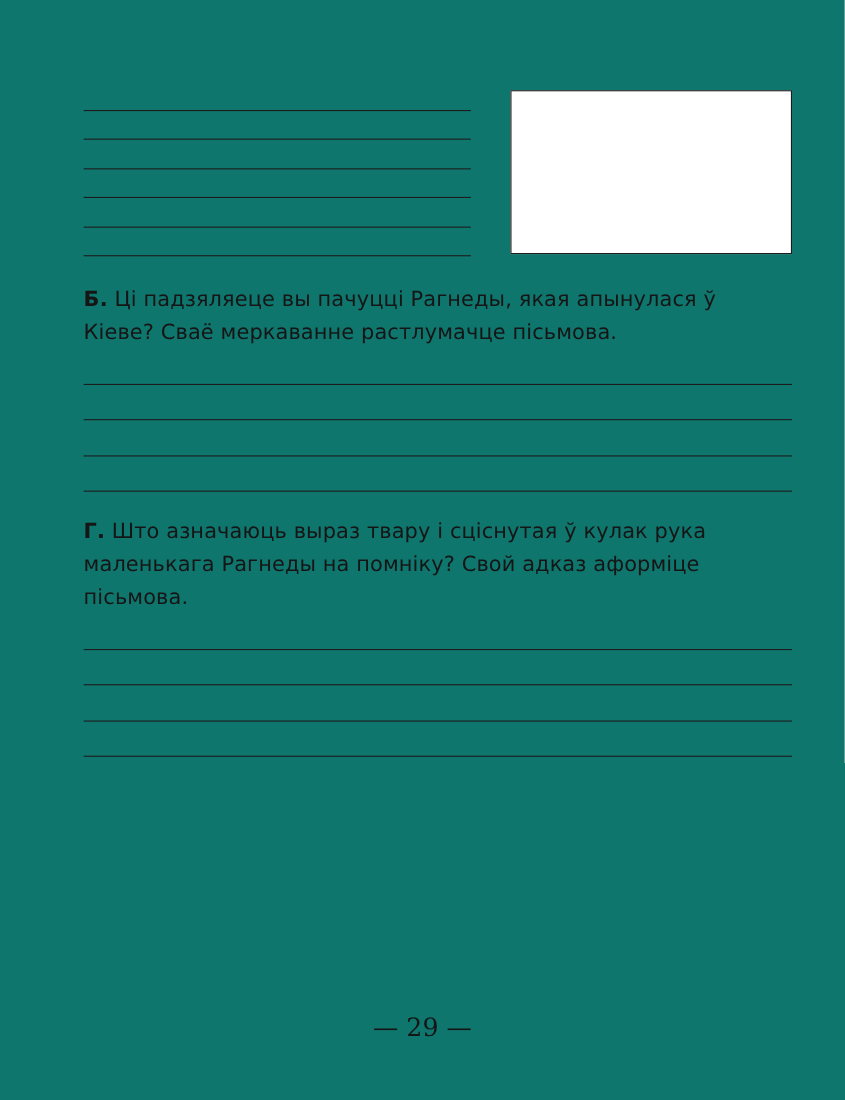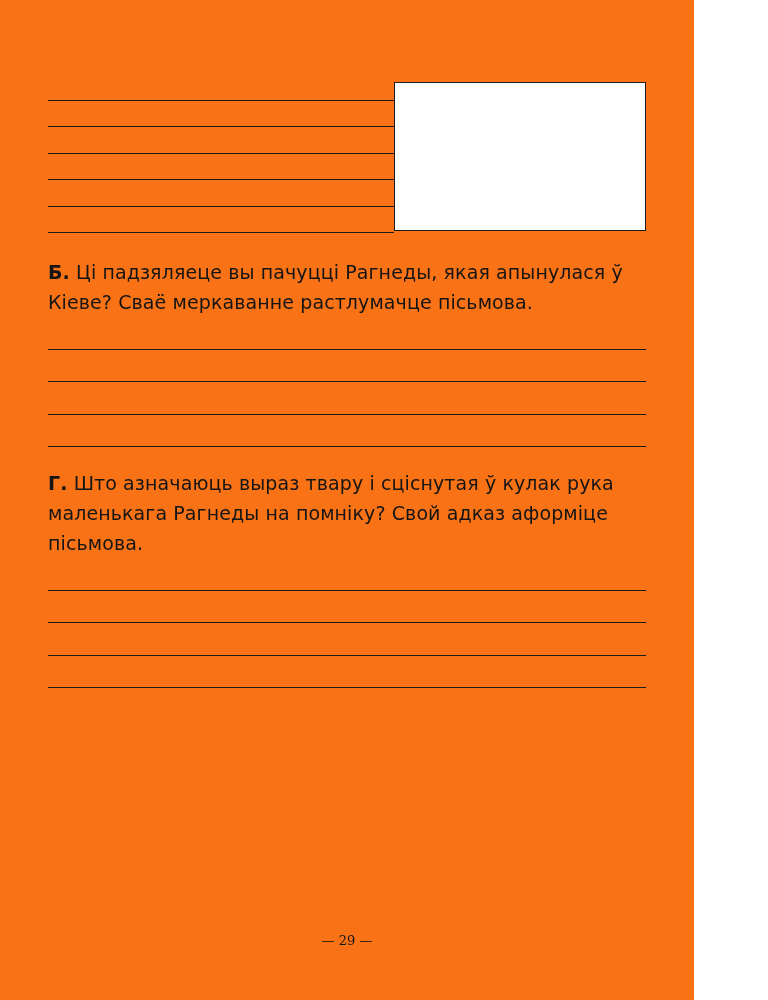--- a/index.html
+++ b/index.html
@@ -6,24 +6,24 @@
   html, body { background: #ffffff; }
   body {
     width: 768px;
     height: 1000px;
     font-family: "DejaVu Sans", "Liberation Sans", sans-serif;
     color: #151515;
     overflow: hidden;
   }
   .page {
     position: relative;
-    width: 694px;
+    width: 768px;
     height: 1000px;
-    padding: 72px 48px 0 48px;
-    background: #f97316;
+    padding: 72px 48px 0 76px;
+    background: #0f766e;
   }
   
   .top-section {
     display: flex;
     justify-content: space-between;
     align-items: flex-start;
     margin-bottom: 24px;
   }
   .top-lines {
     width: 352px;
@@ -54,21 +54,21 @@
     height: 32.5px;
     border-bottom: 1.6px solid #1c1c1c;
   }
   .page-number {
     position: absolute;
     left: 0;
     bottom: 52px;
     width: 100%;
     text-align: center;
     font-family: "DejaVu Serif", "Liberation Serif", serif;
-    font-size: 13px;
+    font-size: 23px;
     color: #151515;
   }
 </style>
 </head>
 <body>
 
 <div class="page">
 
   <div class="top-section">
     <div class="top-lines">

